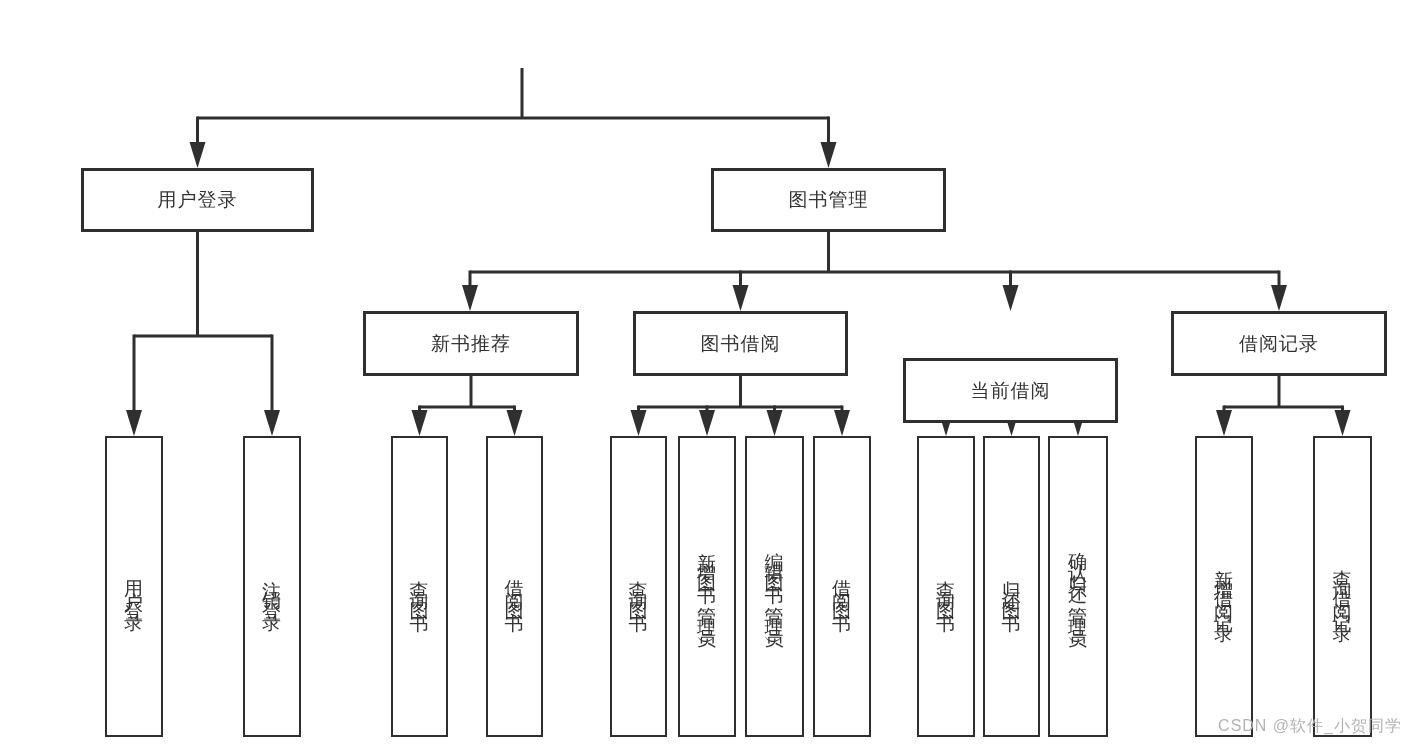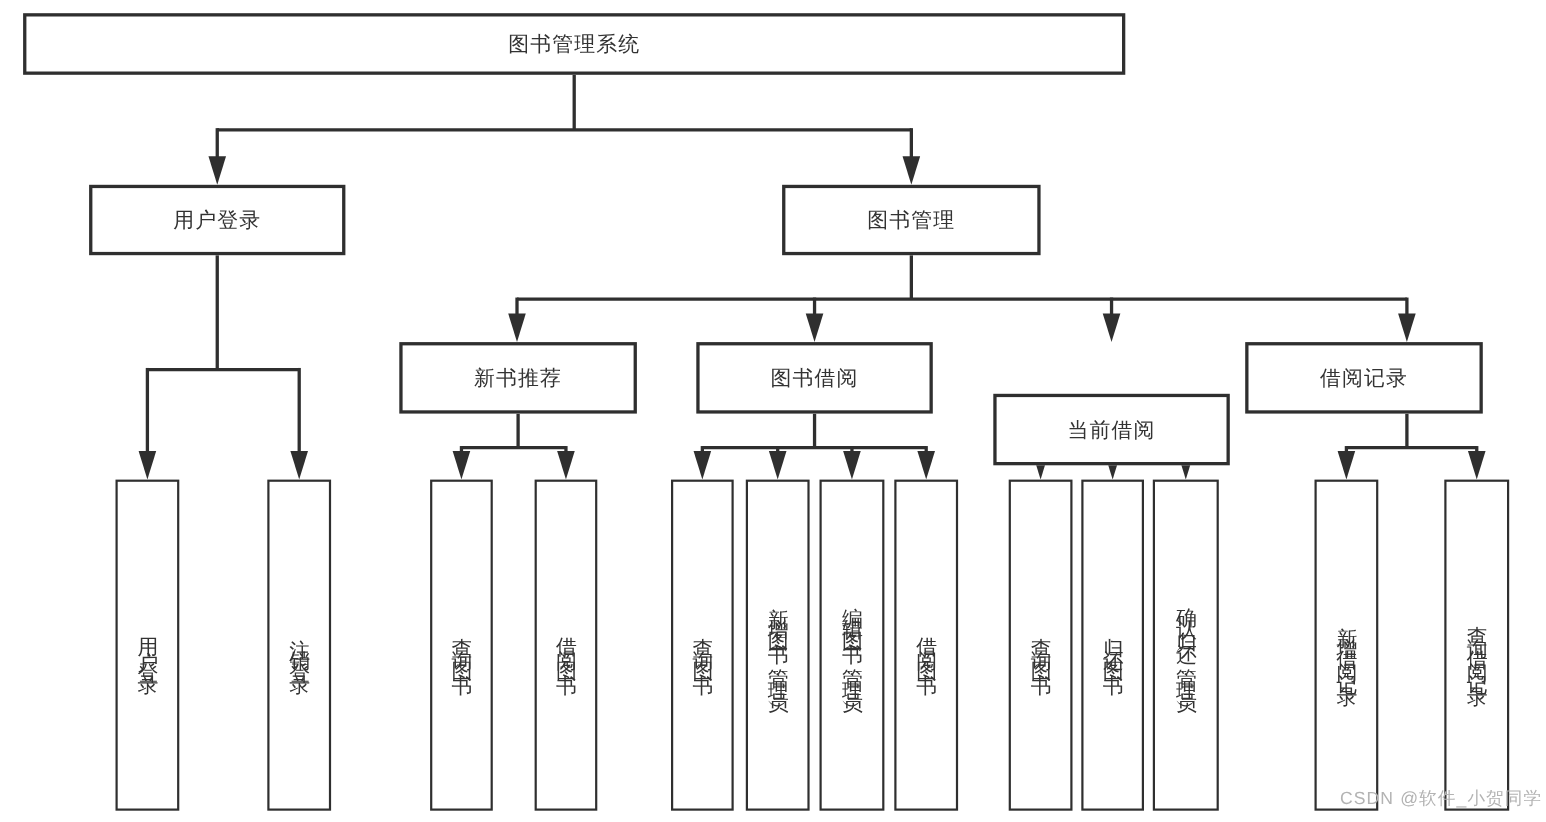--- a/index.html
+++ b/index.html
@@ -137,41 +137,38 @@
 
       <polygon points="938,410 954,410 946,436"></polygon>
       <polygon points="1003.5,410 1019.5,410 1011.5,436"></polygon>
       <polygon points="1070,410 1086,410 1078,436"></polygon>
 
       <polygon points="1216,410 1232,410 1224,436"></polygon>
       <polygon points="1334.5,410 1350.5,410 1342.5,436"></polygon>
     </g>
   </svg>
 
-  <div class="hbox" style="left:21px;top:12px;width:1002px;height:56px;font-size:19px;">
-    <span>图书管理系统</span>
-  </div>
 
   <div class="hbox" style="left:81px;top:168px;width:233px;height:64px;">
     <span>用户登录</span>
   </div>
   <div class="hbox" style="left:711px;top:168px;width:235px;height:64px;">
     <span>图书管理</span>
   </div>
 
   <div class="hbox" style="left:363px;top:311px;width:216px;height:65px;">
     <span>新书推荐</span>
   </div>
   <div class="hbox" style="left:633px;top:311px;width:215px;height:65px;align-items:center;">
     <span>图书借阅</span>
   </div>
   <div class="hbox" style="left:903px;top:311px;width:215px;height:65px;margin-top:47px;">
     <span>当前借阅</span>
   </div>
-  <div class="hbox" style="left:1132px;top:311px;width:216px;height:65px;">
+  <div class="hbox" style="left:1171px;top:311px;width:216px;height:65px;">
     <span>借阅记录</span>
   </div>
 
   <div class="vbox" style="left:105px;top:436px;width:58px;height:301px;">
     <span class="vtext">用户登录</span>
   </div>
   <div class="vbox" style="left:243px;top:436px;width:58px;height:301px;">
     <span class="vtext">注销登录</span>
   </div>
 

